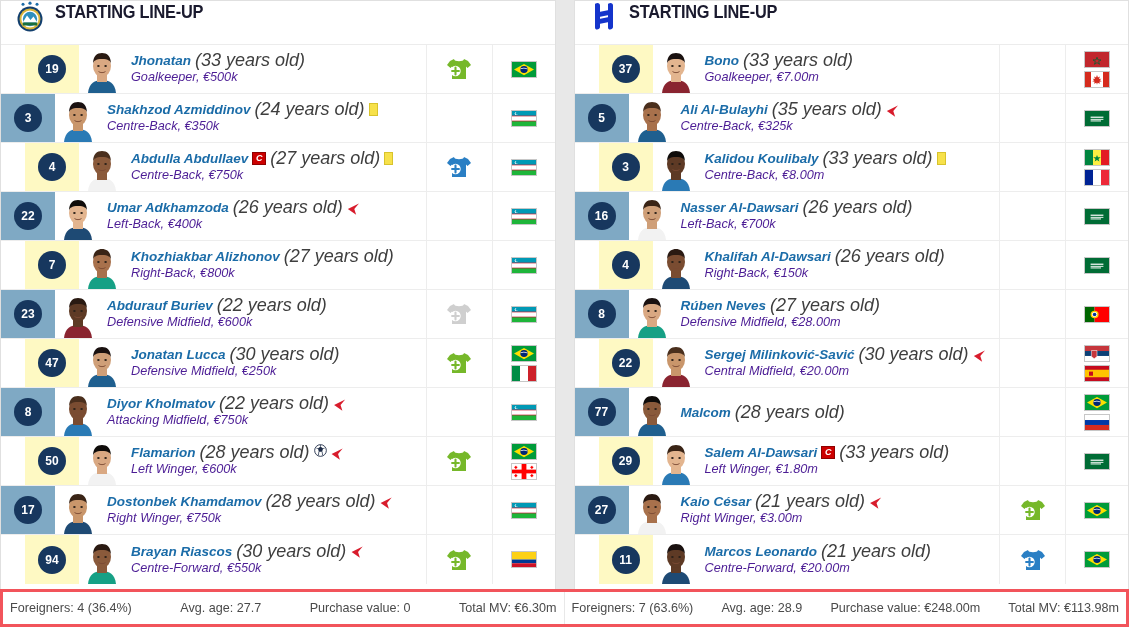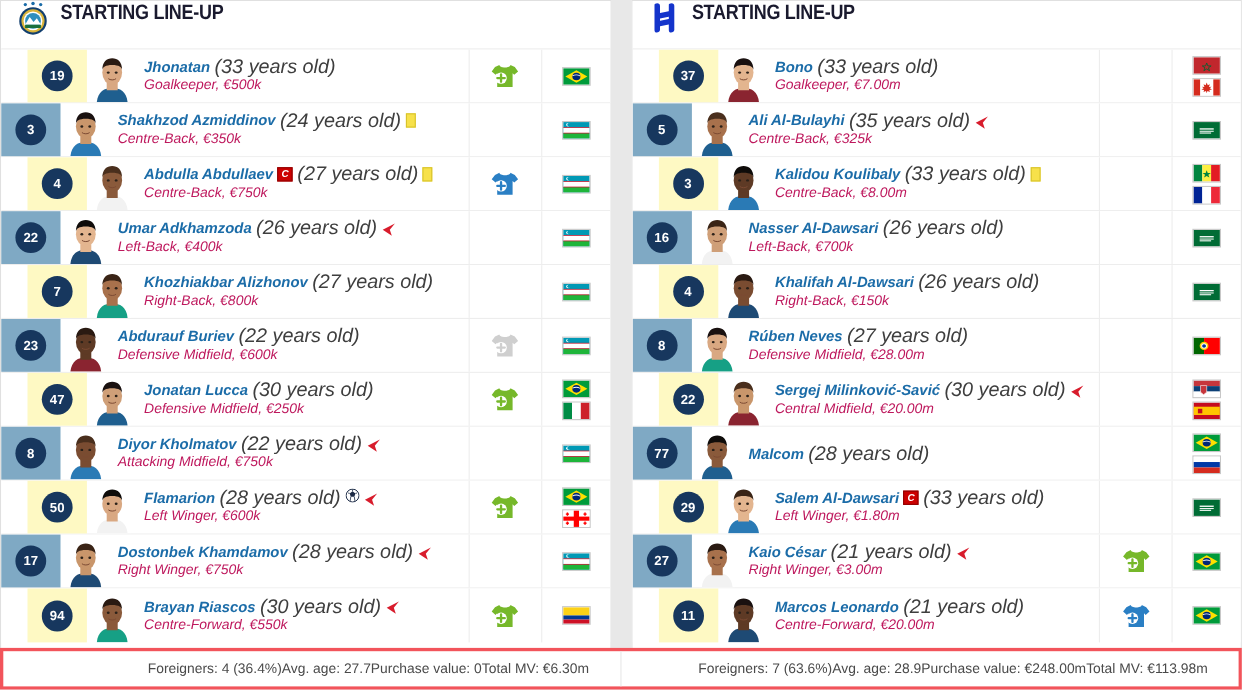--- a/index.html
+++ b/index.html
@@ -71,21 +71,21 @@
   .info-cell {
     flex: 1 1 auto;
     display: flex; flex-direction: column; justify-content: center;
     padding-left: 10px;
     min-width: 0;
     font-style: italic;
   }
   .line1 { display: flex; align-items: center; gap: 4px; white-space: nowrap; font-size: 13px; line-height: 17px; }
   .pname { color: #1b6ca8; font-weight: 700; font-size: 13.5px; }
   .page { color: #3e3e3e; font-size: 18px; }
-  .line2 { color: #be185d; font-size: 12.7px; line-height: 17px; white-space: nowrap; }
+  .line2 { color: #4c1d95; font-size: 12.7px; line-height: 17px; white-space: nowrap; }
   .icon-cell {
     width: 66px; flex: 0 0 66px;
     display: flex; align-items: center; justify-content: center;
     border-left: 1px solid #ededed;
   }
   .flag-cell {
     width: 63px; flex: 0 0 63px;
     display: flex; flex-direction: column; align-items: center; justify-content: center;
     gap: 3px;
     border-left: 1px solid #ededed;
@@ -104,23 +104,23 @@
     position: absolute;
     left: 0; right: 0; bottom: 0;
     height: 38px;
     background: #fff;
     border: 3px solid #f2545b;
     display: flex;
     z-index: 5;
   }
   .footer-half {
     width: 50%;
-    display: flex; align-items: center; justify-content: flex-end;
+    display: flex; align-items: center; justify-content: space-between;
     font-size: 12.6px; color: #4a4a4a;
-    padding: 0 28px;
+    padding: 0 7px;
   }
   .footer-half.left { border-right: 1px solid #e8e8e8; }
   .fstat { white-space: nowrap; }
   .panel-body-wrap { flex: 1 1 auto; overflow: hidden; }
 </style>
 </head>
 <body>
 
 <div class="board">
   <div class="panel">

